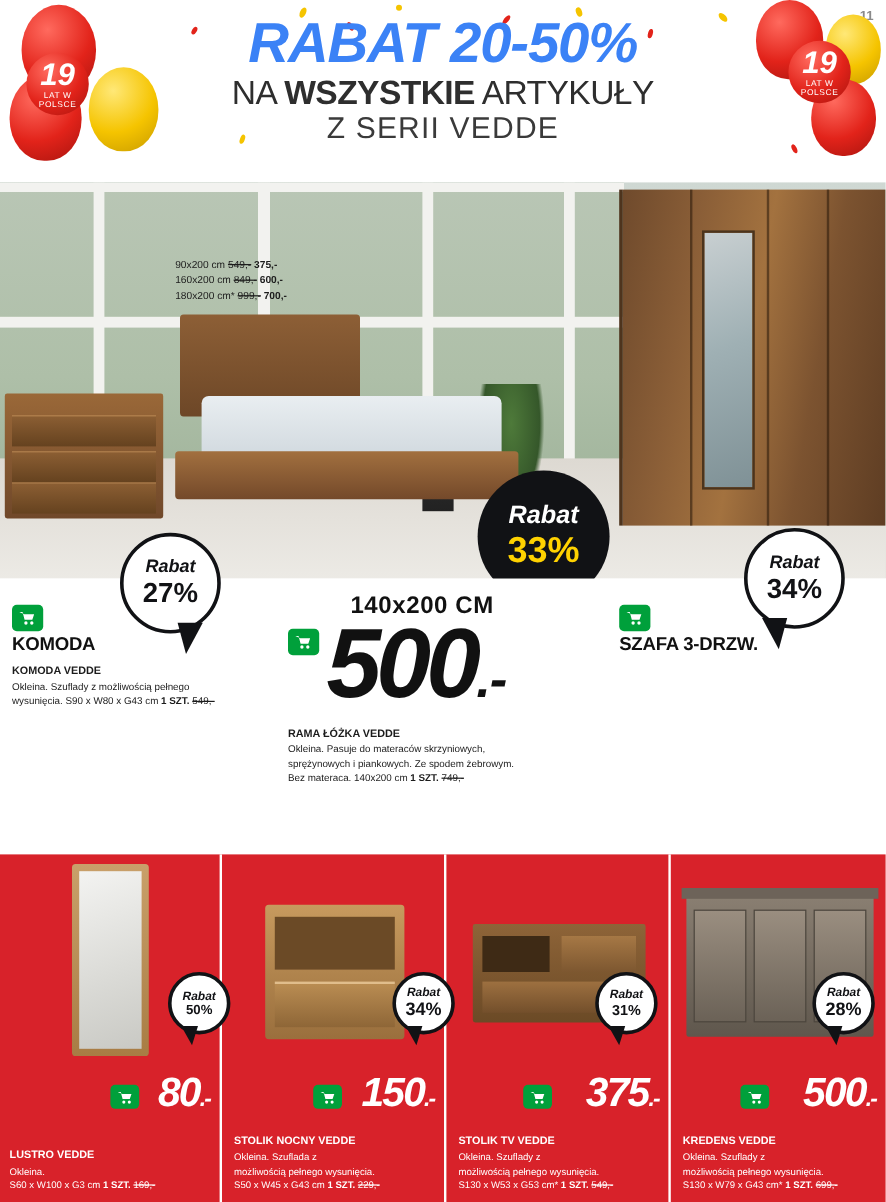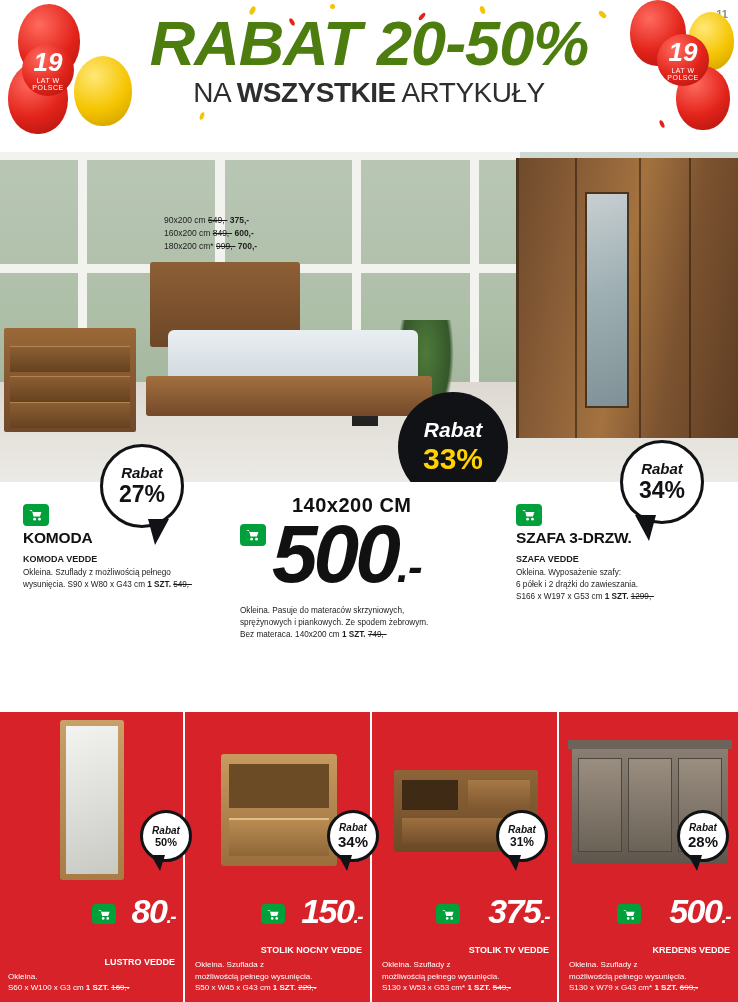--- a/index.html
+++ b/index.html
@@ -70,25 +70,25 @@
   .jubilee .num { font-size: 26px; font-weight: bold; font-style: italic; }
   .jubilee .t1 { font-size: 7px; letter-spacing: .5px; margin-top: 2px; }
   .jubilee .t2 { font-size: 7px; letter-spacing: .5px; }
 
   .title-block {
     position: absolute;
     left: 0; right: 0; top: 14px;
     text-align: center;
   }
   .title-main {
-    font-size: 63px;
+    font-size: 47px;
     font-weight: bold;
     font-style: italic;
     letter-spacing: -1px;
-    color: #4d7c0f;
+    color: #3b82f6;
     line-height: 0.95;
   }
   .title-sub {
     font-size: 28px;
     color: #2e2e2e;
     margin-top: 4px;
     line-height: 1.05;
     letter-spacing: -0.5px;
   }
   .title-sub b { font-weight: bold; }
@@ -190,21 +190,21 @@
     background: radial-gradient(ellipse at 50% 30%, #4e7a3a 0%, #35572a 60%, transparent 70%);
   }
   .lamp {
     position: absolute;
     left: 352px; top: 178px;
     width: 26px; height: 96px;
     background: linear-gradient(#3b3b3b, #222);
   }
   .size-list {
     position: absolute;
-    left: 164px; top: 62px;
+    left: 146px; top: 62px;
     font-size: 8.5px;
     color: #1c1c1c;
     line-height: 1.5;
   }
   .size-list b { font-weight: bold; }
   .size-list s { text-decoration: line-through; }
 
   
   .bubble {
     position: absolute;
@@ -427,21 +427,20 @@
     bottom: 8px;
     color: #fff;
     font-size: 8px;
     line-height: 1.45;
   }
   .red-desc .hd {
     font-weight: bold;
     font-size: 9px;
     display: block;
     margin-bottom: 2px;
-    text-align: right;
   }
   .red-desc b { font-weight: bold; }
   .red-desc s { text-decoration: line-through; }
 </style>
 </head>
 <body>
 
 <div class="header">
 
   <div class="page-num">11</div>
@@ -474,20 +473,21 @@
   </div>
   <div class="jubilee" style="left:657px;top:34px;width:52px;height:52px;">
     <span class="num">19</span>
     <span class="t1">LAT W</span>
     <span class="t2">POLSCE</span>
   </div>
 
   <div class="title-block">
     <div class="title-main">RABAT 20-50%</div>
     <div class="title-sub"><span>NA </span><b>WSZYSTKIE</b><span> ARTYKUŁY</span></div>
+    <div class="title-sub2">Z SERII VEDDE</div>
   </div>
 </div>
 
 <div class="photo">
   <div class="window-wall">
     <div class="win-frame" style="left:0;top:0;width:520px;height:8px"></div>
     <div class="win-frame" style="left:0;top:112px;width:520px;height:9px"></div>
     <div class="win-frame" style="left:0;top:255px;width:520px;height:15px"></div>
     <div class="win-frame" style="left:78px;top:0;width:9px;height:270px"></div>
     <div class="win-frame" style="left:215px;top:0;width:10px;height:270px"></div>
@@ -551,21 +551,21 @@
     <span class="pct" style="font-size:23px">27%</span>
     <span class="tail" style="right:12px;bottom:-20px;border-left:7px solid transparent;border-right:14px solid transparent;border-top:26px solid #111215;"></span>
   </div>
 
   <div class="bubble bubble-white" style="left:620px;top:-42px;width:84px;height:84px;">
     <span class="rab" style="font-size:15px">Rabat</span>
     <span class="pct" style="font-size:23px">34%</span>
     <span class="tail" style="left:12px;bottom:-20px;border-left:14px solid transparent;border-right:7px solid transparent;border-top:26px solid #111215;"></span>
   </div>
 
-  <div class="offer" style="left:23px;width:200px;">
+  <div class="offer" style="left:10px;width:200px;">
     <div class="cart-badge" style="margin-top:22px;">
       <svg width="14" height="12" viewBox="0 0 20 16" fill="#fff" aria-hidden="true">
         <path d="M0 1h4l2.4 9.2h9.2l2.2-6.6H6.2"></path>
         <circle cx="8" cy="14" r="2"></circle>
           <circle cx="15" cy="14" r="2"></circle>
       </svg>
     </div>
     <div class="offer-name">KOMODA</div>
     <div class="desc">
       <span class="hd">KOMODA VEDDE</span>
@@ -582,46 +582,39 @@
     <div class="size-tag" style="margin-left:52px;">140x200 CM</div>
     <div class="cart-badge" style="position:absolute;left:0;top:42px;">
       <svg width="14" height="12" viewBox="0 0 20 16" fill="#fff" aria-hidden="true">
         <path d="M0 1h4l2.4 9.2h9.2l2.2-6.6H6.2"></path>
         <circle cx="8" cy="14" r="2"></circle>
           <circle cx="15" cy="14" r="2"></circle>
       </svg>
     </div>
     <div class="price" style="margin-left:32px;font-size:82px;letter-spacing:-4px;"><span>500</span><span class="cur" style="font-size:44px">.-</span></div>
     <div class="desc" style="margin-top:14px;">
+      <span class="hd">RAMA ŁÓŻKA VEDDE</span>
       <span>Okleina. Pasuje do materaców skrzyniowych,</span><br>
       <span>sprężynowych i piankowych. Ze spodem żebrowym.</span><br>
       <span>Bez materaca.</span>
       <span>140x200 cm</span>
       <b>1 SZT.</b>
       <s>749,-</s>
     </div>
   </div>
 
   <div class="offer" style="left:516px;width:190px;">
     <div class="cart-badge" style="margin-top:22px;">
       <svg width="14" height="12" viewBox="0 0 20 16" fill="#fff" aria-hidden="true">
         <path d="M0 1h4l2.4 9.2h9.2l2.2-6.6H6.2"></path>
         <circle cx="8" cy="14" r="2"></circle>
           <circle cx="15" cy="14" r="2"></circle>
       </svg>
     </div>
     <div class="offer-name">SZAFA 3-DRZW.</div>
-    <div class="desc">
-      <span class="hd">SZAFA VEDDE</span>
-      <span>Okleina. Wyposażenie szafy:</span><br>
-      <span>6 półek i 2 drążki do zawieszania.</span><br>
-      <span>S166 x W197 x G53 cm</span>
-      <b>1 SZT.</b>
-      <s>1299,-</s>
-    </div>
   </div>
 </div>
 
 <div class="redband">
 
   <div class="cell" style="left:0;width:185px;">
     <div class="cell-photo">
       <div class="prod-mirror">
           <div class="glass"></div>
         </div>

